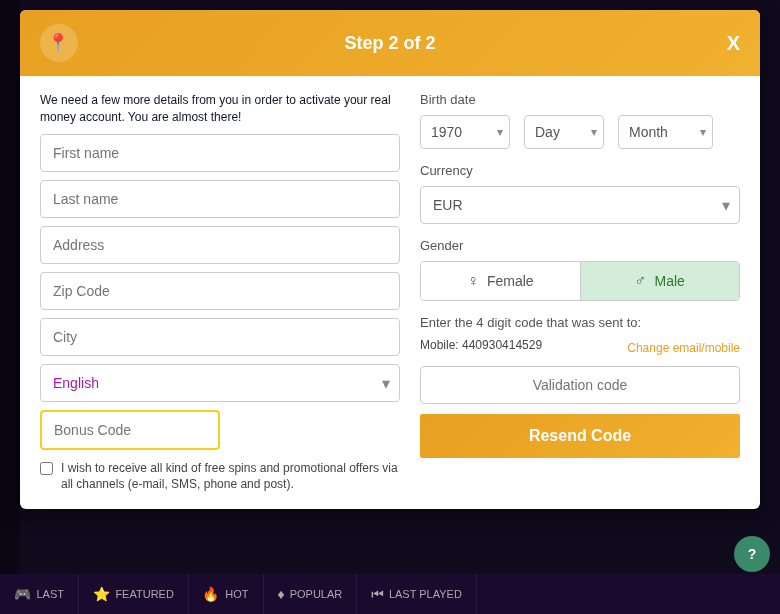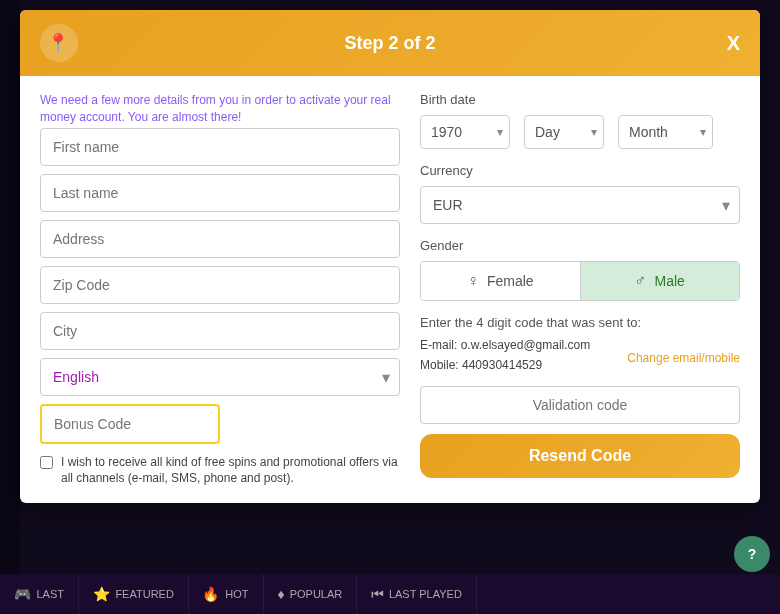--- a/index.html
+++ b/index.html
@@ -78,22 +78,22 @@
       padding: 16px 20px;
       gap: 20px;
     }
 
     
     .left-col {
       flex: 0 0 360px;
     }
     .left-col .subtitle {
       font-size: 12px;
-      color: #8b5cf6;
-      margin-bottom: 2px;
+      color: #0f172a;
+      margin-bottom: 8px;
       line-height: 1.4;
     }
     .form-input {
       width: 100%;
       border: 1px solid #ccc;
       border-radius: 4px;
       padding: 10px 12px;
       font-size: 14px;
       color: #999;
       margin-bottom: 8px;
@@ -289,21 +289,21 @@
       margin-bottom: 10px;
       text-align: center;
       outline: none;
     }
 
     .resend-btn {
       width: 100%;
       background: linear-gradient(135deg, #e8a020, #f0b030);
       color: white;
       border: none;
-      border-radius: 12px;
+      border-radius: 2px;
       padding: 13px;
       font-size: 16px;
       font-weight: bold;
       cursor: pointer;
     }
 
     
     .bottom-bar {
       position: absolute;
       bottom: 0;
@@ -458,21 +458,20 @@
         <button class="gender-btn active">
           <span class="gender-icon">♂</span>
           <span>Male</span>
         </button>
       </div>
 
       
       <p class="section-label">Enter the 4 digit code that was sent to:</p>
       <div class="info-row">
         <div>
-          <p class="validation-info">E-mail: o.w.elsayed@gmail.com</p>
           <p class="validation-info">Mobile: 440930414529</p>
         </div>
         <a class="change-link" href="#">Change email/mobile</a>
       </div>
 
       <input class="validation-input" type="text" placeholder="Validation code" style="">
 
       <button class="resend-btn">Resend Code</button>
 
     </div>

